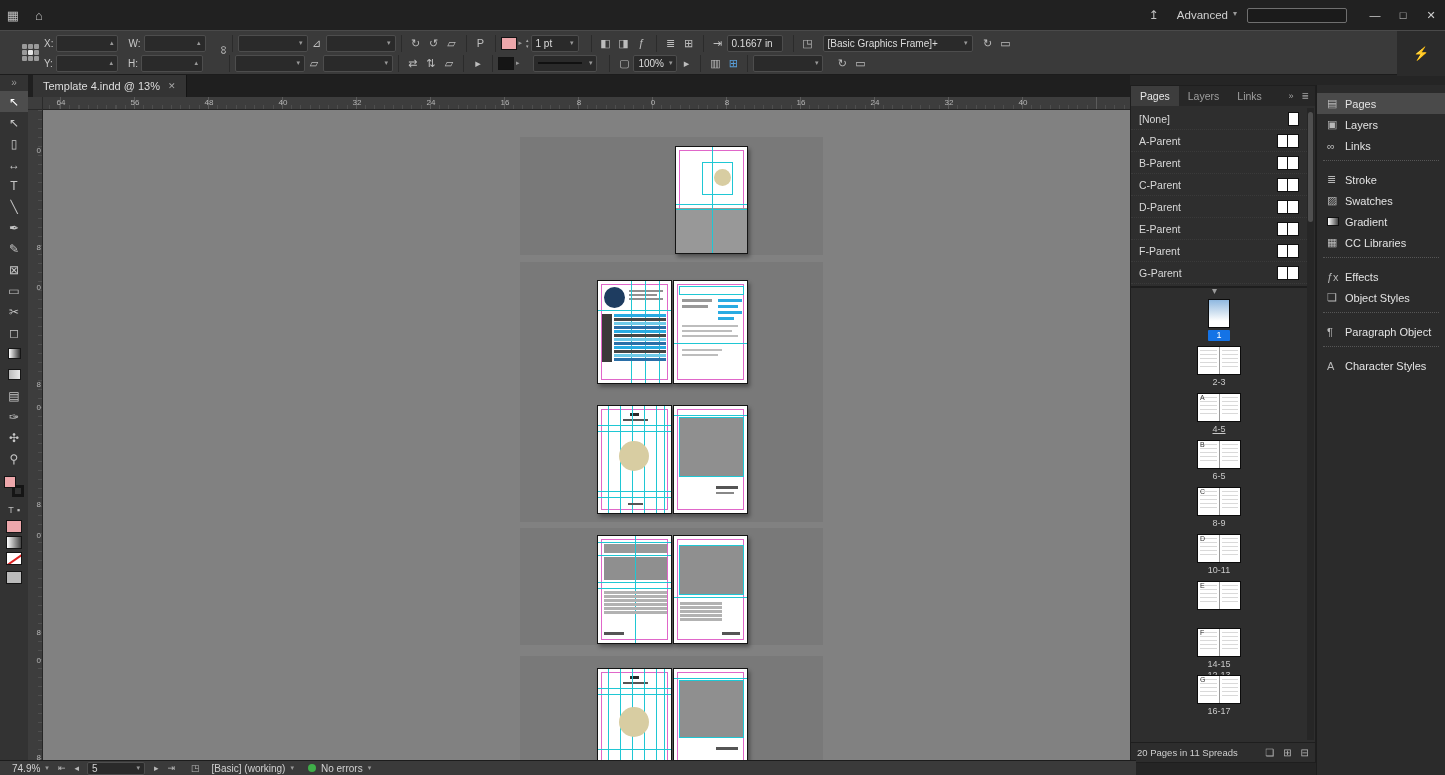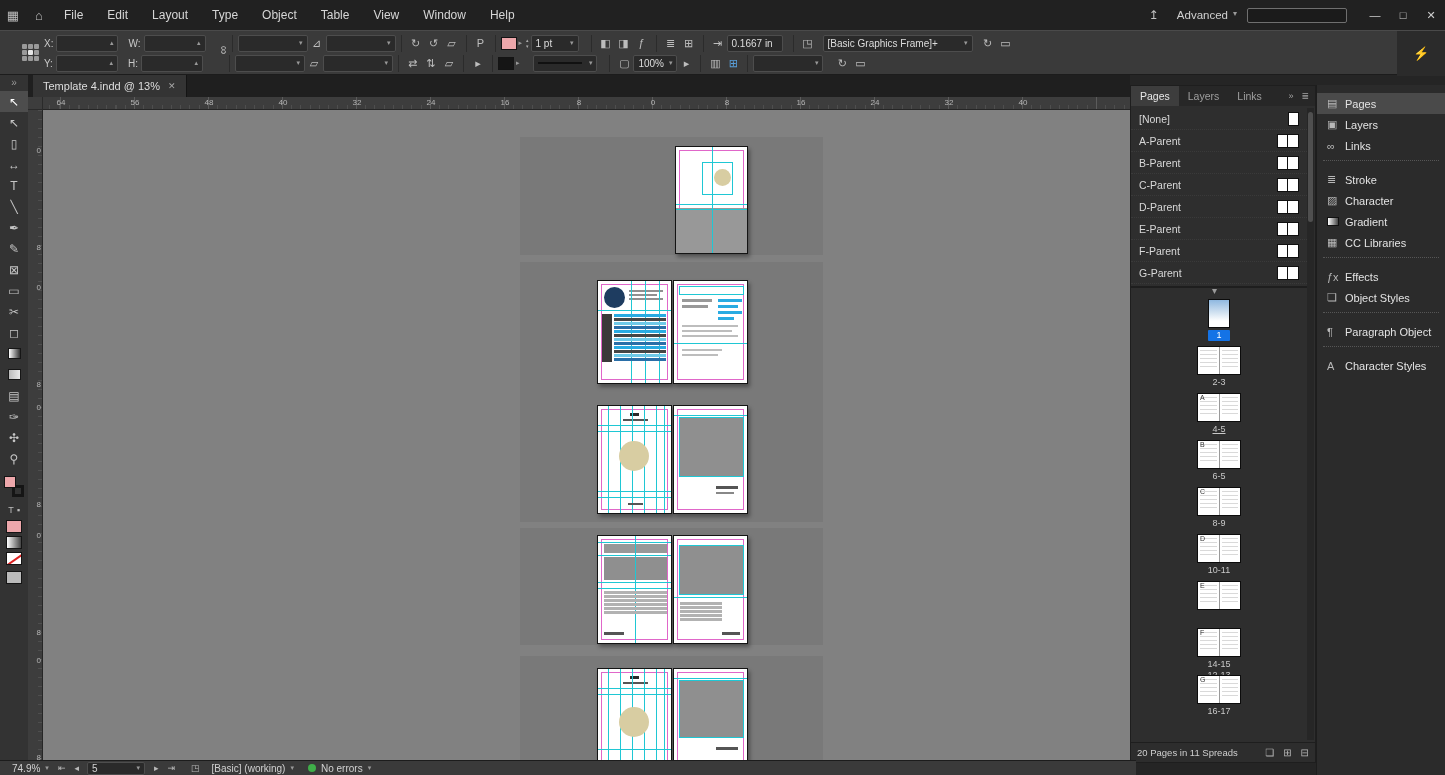--- a/index.html
+++ b/index.html
@@ -146,31 +146,20 @@
   .dock-icon.grad{width:12px;height:9px;background:linear-gradient(to right,#fff,#444);
     border:1px solid #111;margin-right:6px}
   .dock-sep{height:9px;border-top:1px dotted #565656;margin:4px 6px 0 6px}
 </style>
 </head>
 <body>
 
 <div class="menubar">
   <span class="appicon">▦</span>
   <span class="appicon">⌂</span>
-  <div class="menu-items" id="menu-items">
-      <div class="menu-item">File</div>
-      <div class="menu-item">Edit</div>
-      <div class="menu-item">Layout</div>
-      <div class="menu-item">Type</div>
-      <div class="menu-item">Object</div>
-      <div class="menu-item">Table</div>
-      <div class="menu-item">View</div>
-      <div class="menu-item">Window</div>
-      <div class="menu-item">Help</div>
-    </div>
   <div class="mb-right">
     <span class="mb-icon">↥</span>
     <span class="workspace">
       <span>Advanced</span>
       <span class="car">▾</span>
     </span>
     <input class="searchbox" value="" style="">
     <span class="winbtn">—</span>
     <span class="winbtn">□</span>
     <span class="winbtn">✕</span>
@@ -690,21 +679,21 @@
         <div class="dock-icon">∞</div>
         <div class="dock-label">Links</div>
       </div>
       <div class="dock-sep"></div>
       <div class="dock-item">
         <div class="dock-icon">≣</div>
         <div class="dock-label">Stroke</div>
       </div>
       <div class="dock-item">
         <div class="dock-icon">▨</div>
-        <div class="dock-label">Character</div>
+        <div class="dock-label">Swatches</div>
       </div>
       <div class="dock-item">
         <div class="dock-icon grad"></div>
         <div class="dock-label">Gradient</div>
       </div>
       <div class="dock-item">
         <div class="dock-icon">▦</div>
         <div class="dock-label">CC Libraries</div>
       </div>
       <div class="dock-sep"></div>

